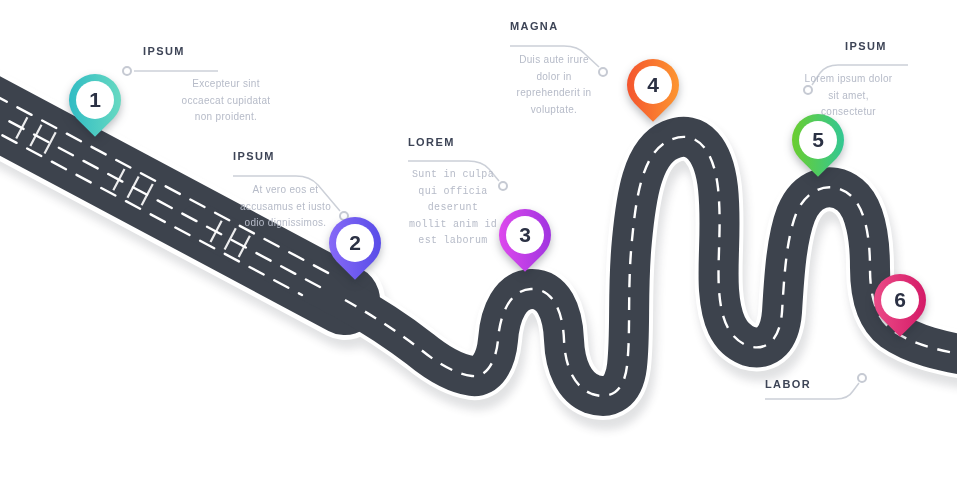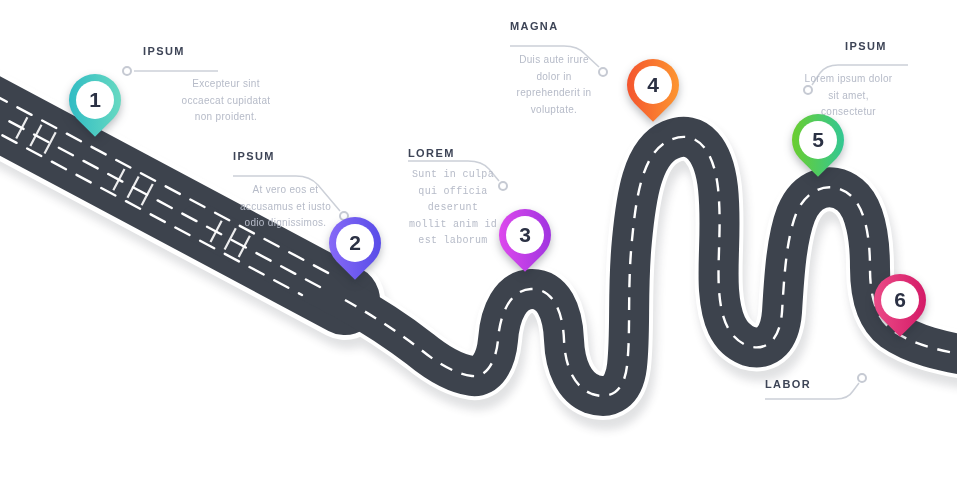--- a/index.html
+++ b/index.html
@@ -82,21 +82,21 @@
       <circle cx="862" cy="378" r="4"></circle>
     </g>
   </svg>
 
   <div class="ms-title" style="left:143px;top:45px;text-align:center;">IPSUM</div>
   <div class="ms-body" style="left:143px;top:76px;width:92px;margin-left:37px;">Excepteur sint occaecat cupidatat non proident.</div>
 
   <div class="ms-title" style="left:233px;top:150px;">IPSUM</div>
   <div class="ms-body" style="left:238px;top:182px;width:95px;">At vero eos et accusamus et iusto odio dignissimos.</div>
 
-  <div class="ms-title" style="left:408px;top:147px;">LOREM</div>
+  <div class="ms-title" style="left:408px;top:136px;">LOREM</div>
   <div class="ms-body" style="left:408px;top:167px;width:90px;font-family:Liberation Mono, monospace;">Sunt in culpa qui officia deserunt mollit anim id est laborum</div>
 
   <div class="ms-title" style="left:510px;top:20px;">MAGNA</div>
   <div class="ms-body" style="left:510px;top:52px;width:88px;">Duis aute irure dolor in reprehenderit in voluptate.</div>
 
   <div class="ms-title" style="left:845px;top:40px;">IPSUM</div>
   <div class="ms-body" style="left:801px;top:71px;width:95px;">Lorem ipsum dolor sit amet, consectetur</div>
 
   <div class="ms-title" style="left:765px;top:378px;">LABOR</div>
 

